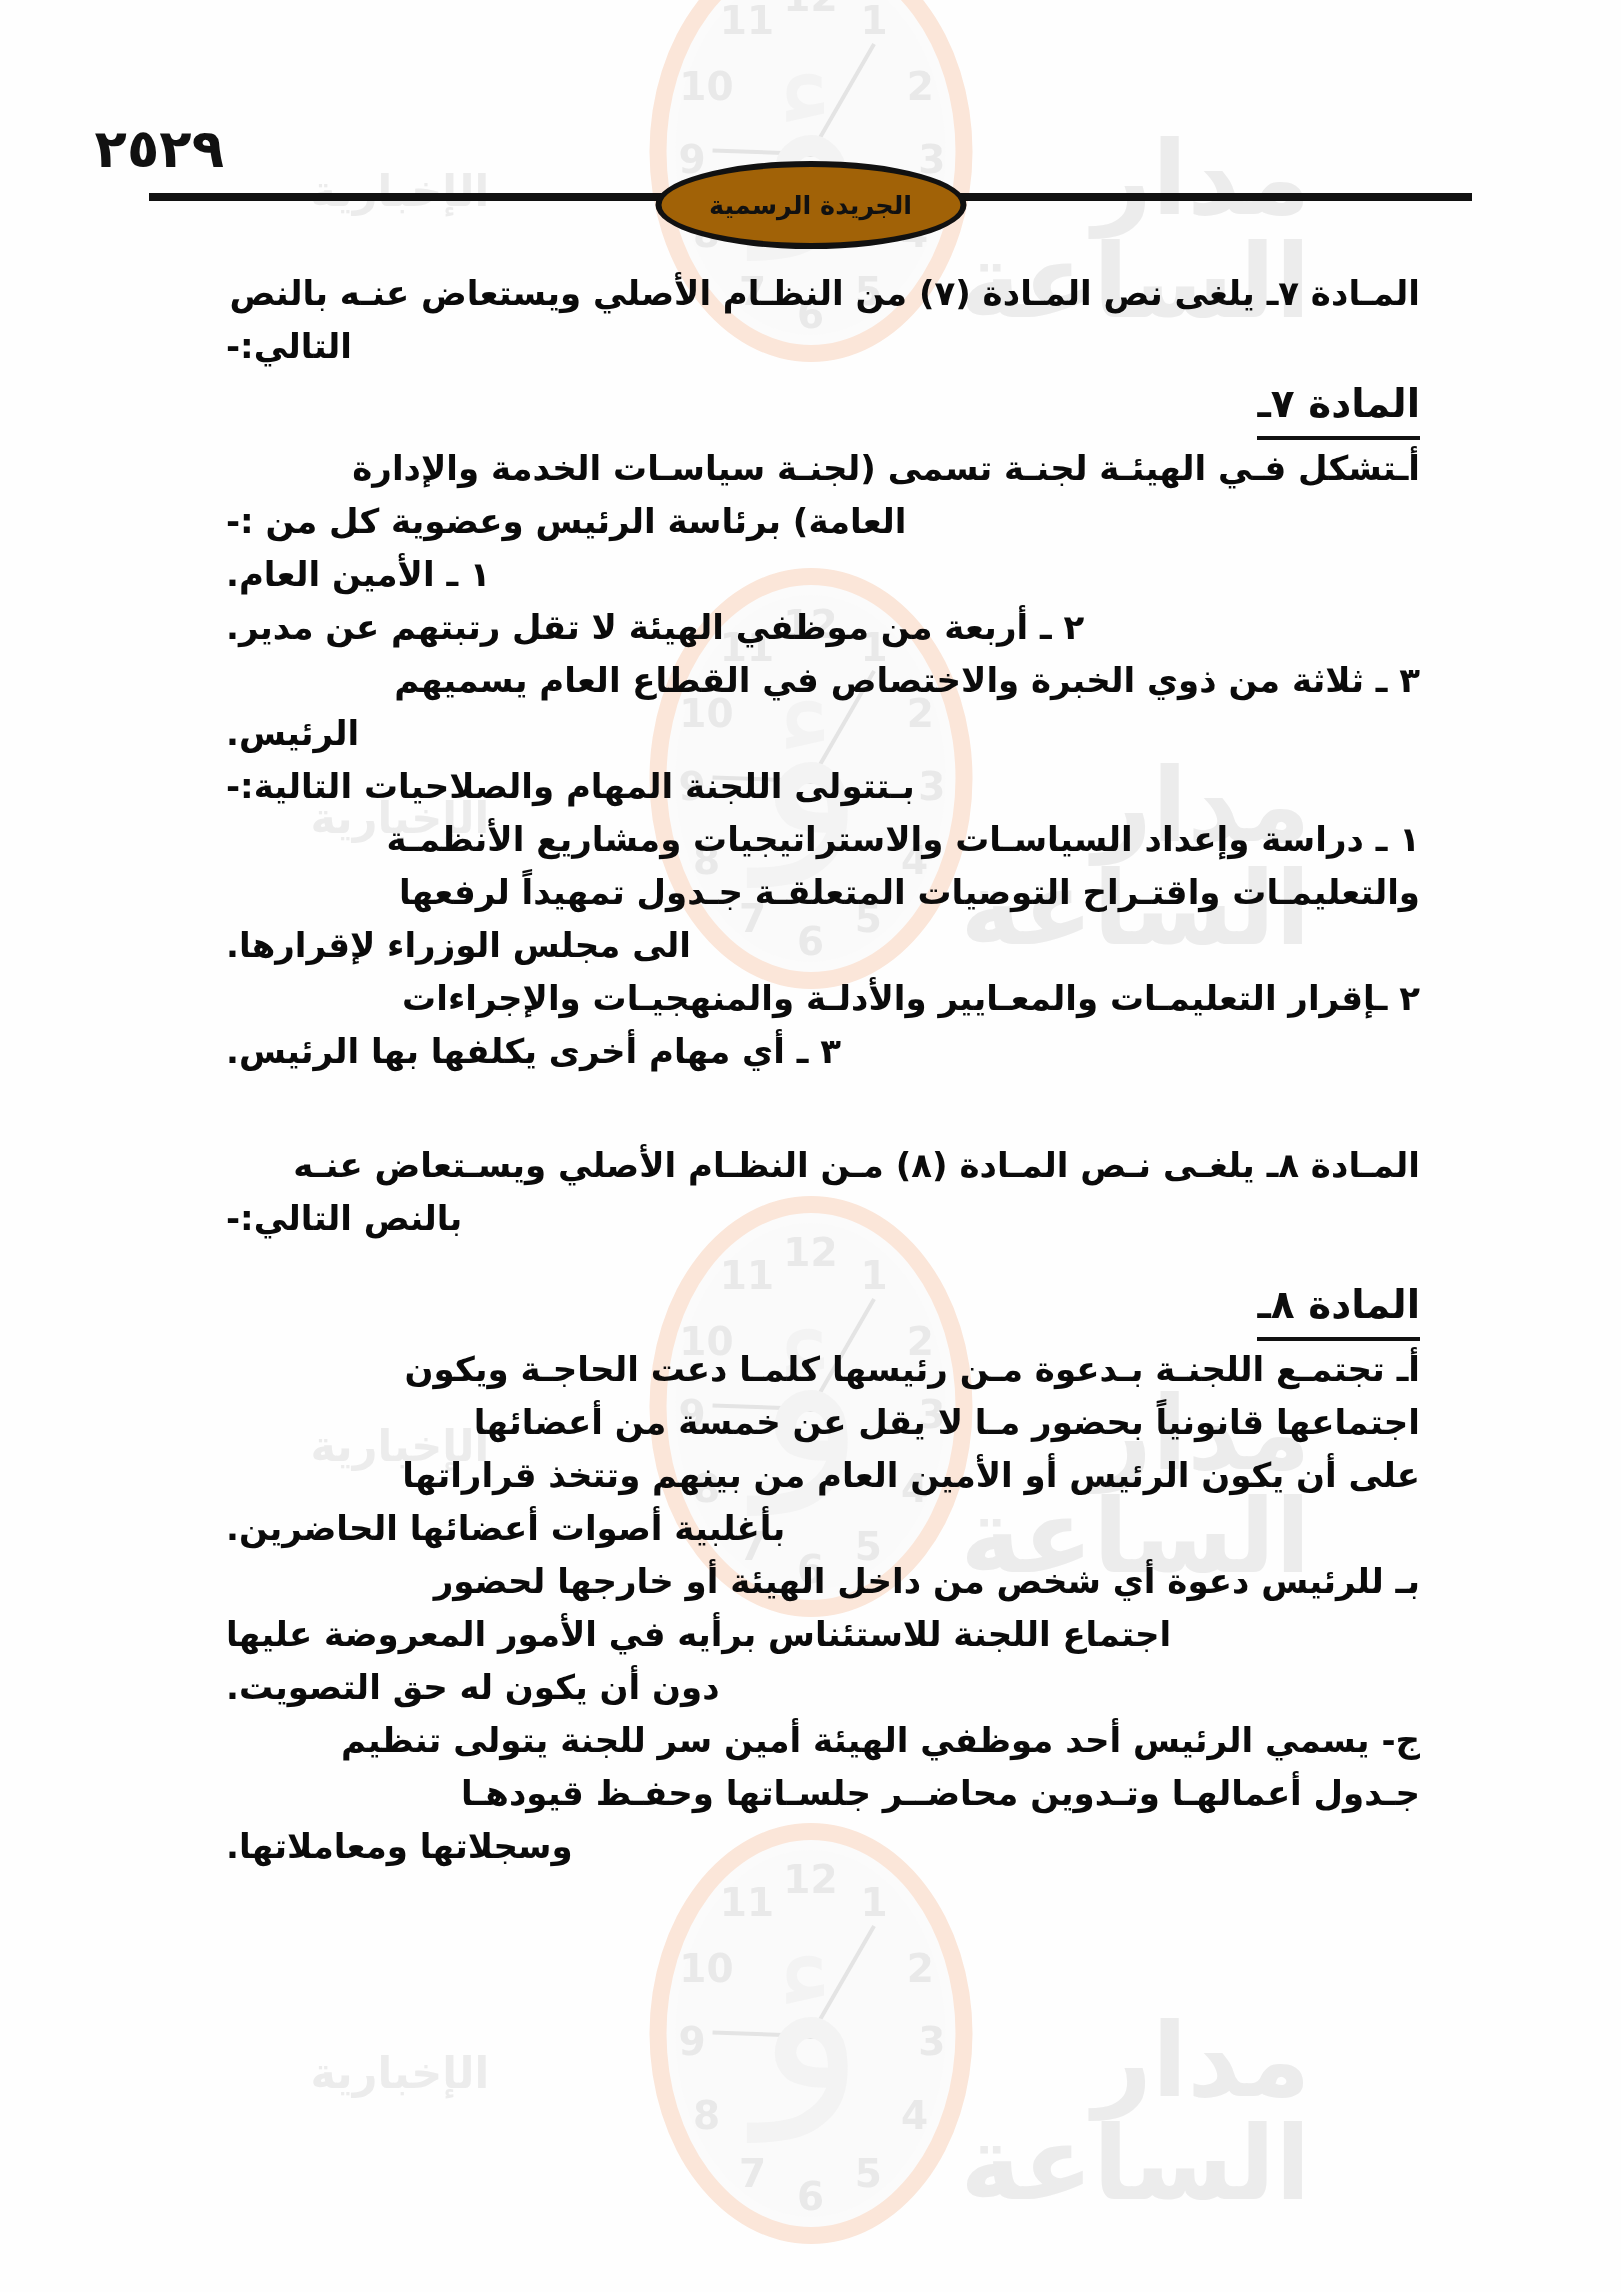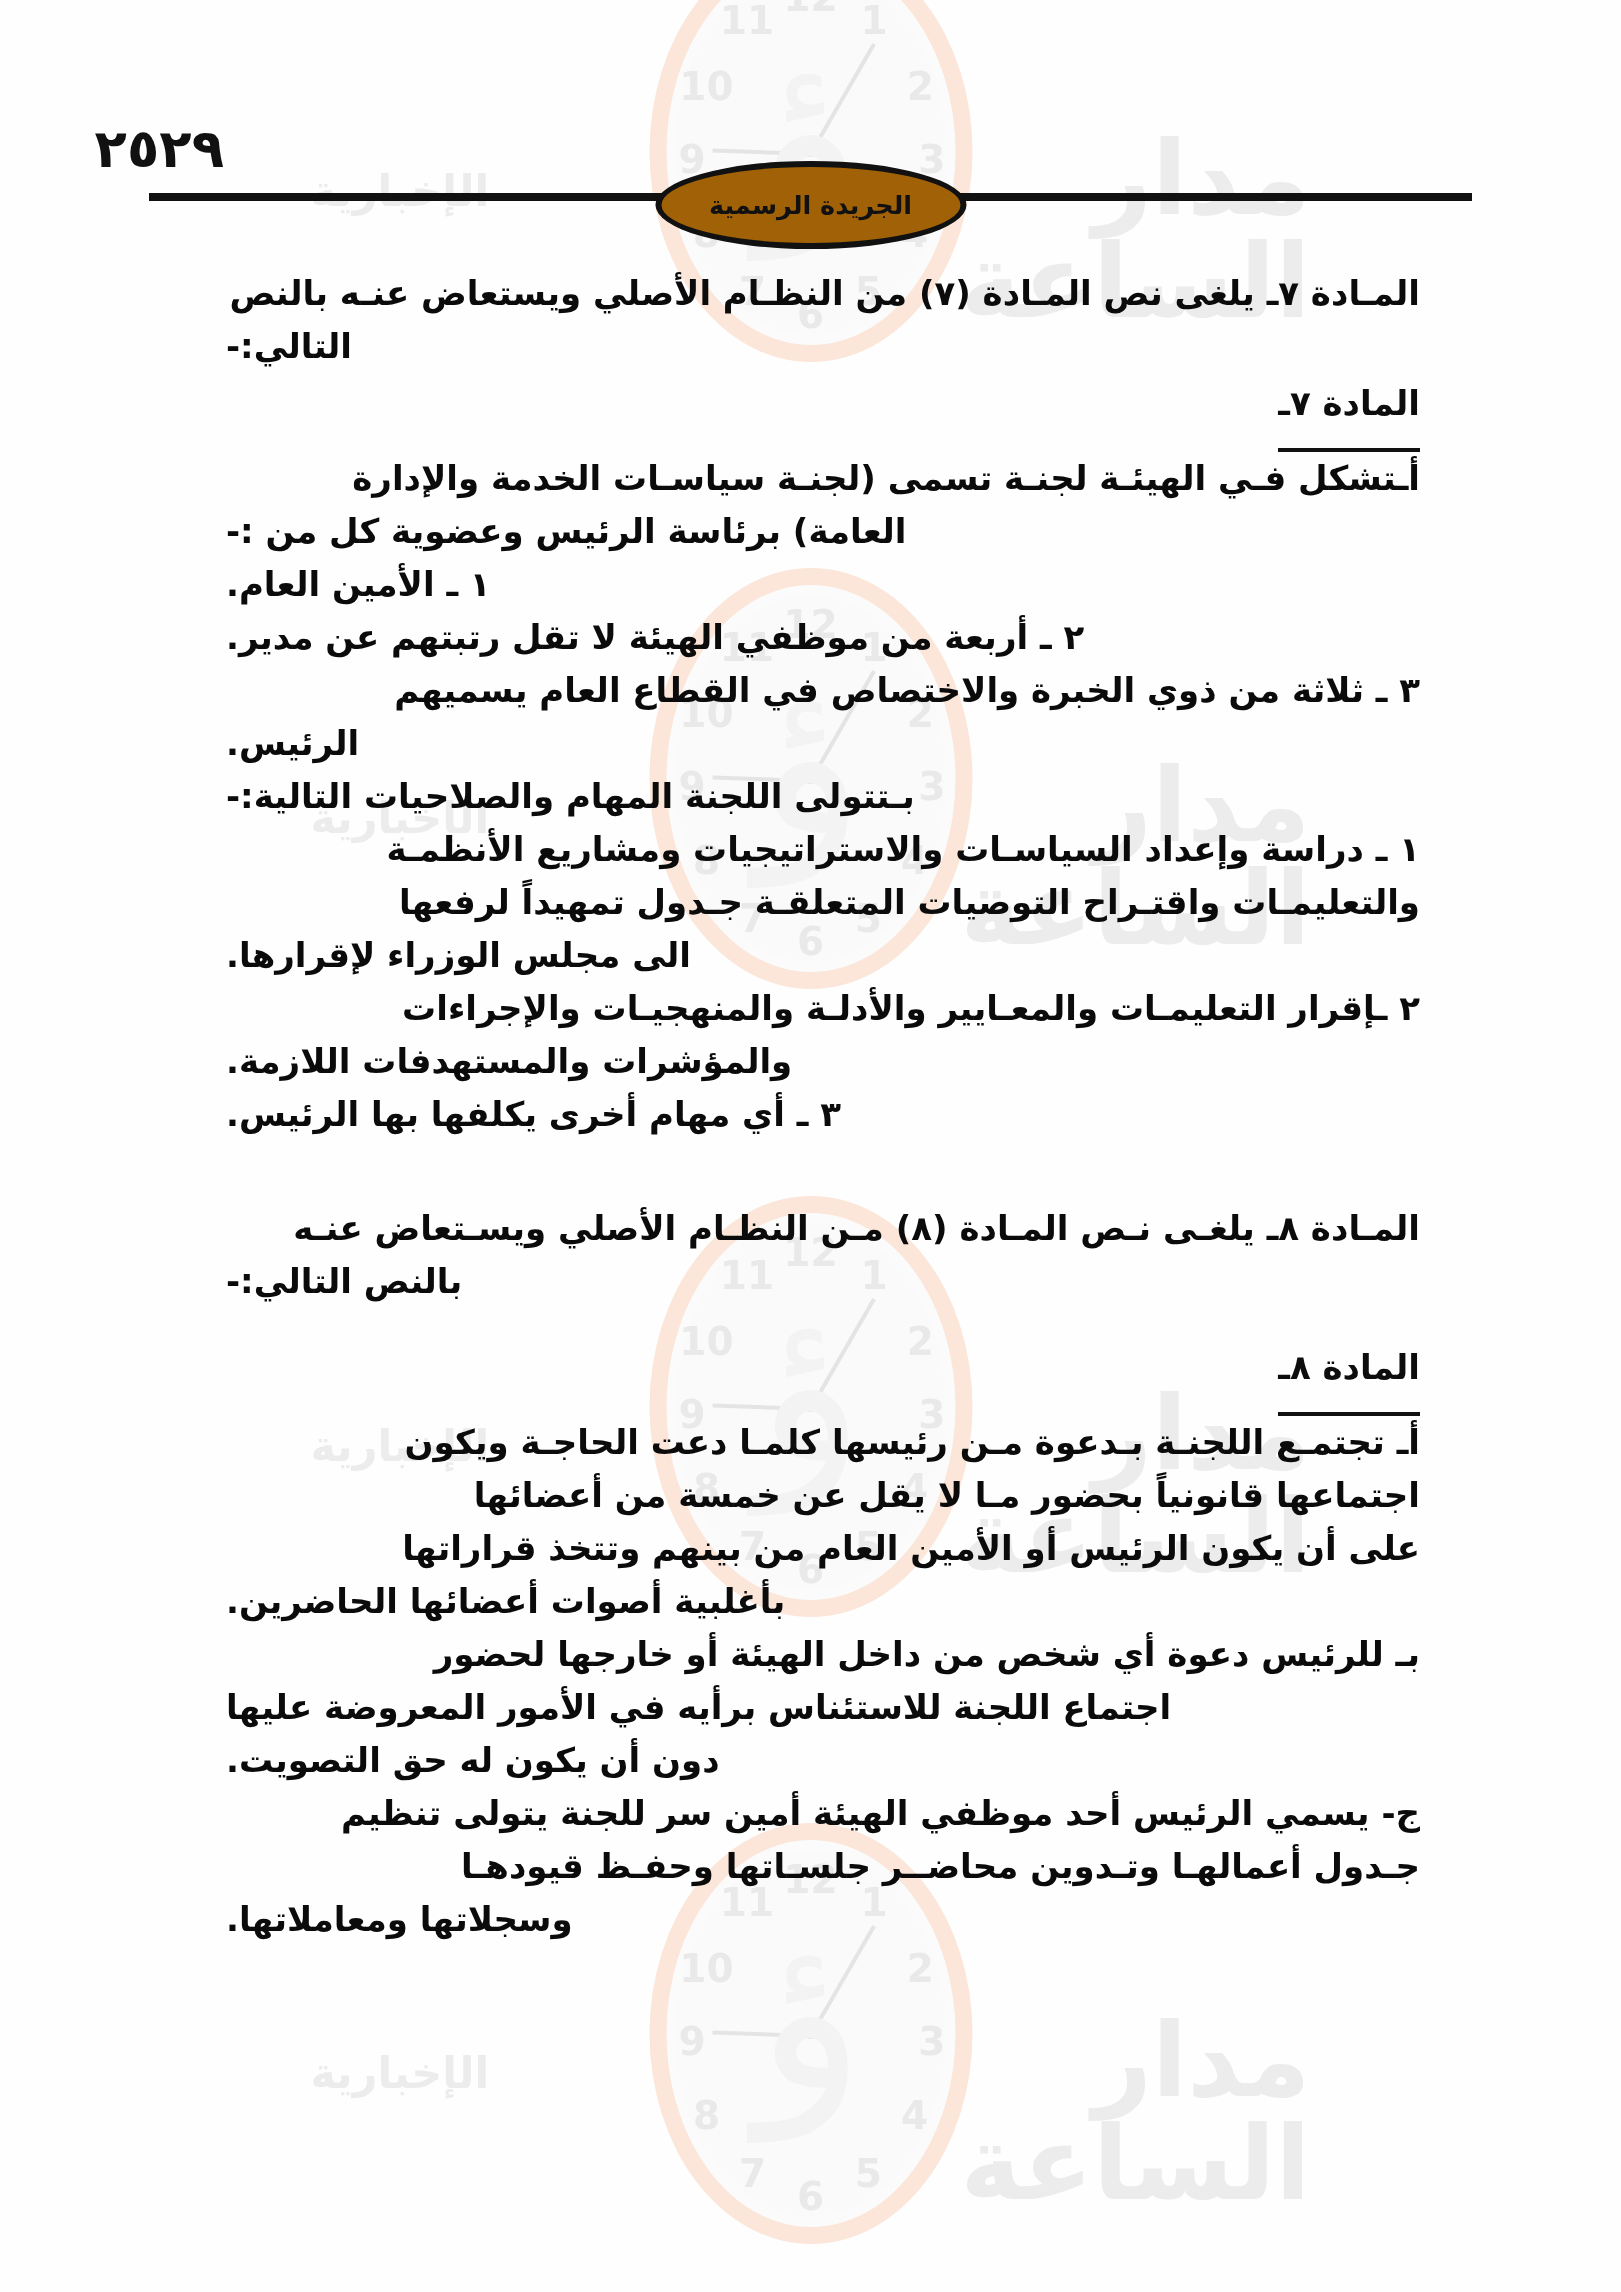--- a/index.html
+++ b/index.html
@@ -194,23 +194,23 @@
     text-align: right;
   }
   .line.justify {
     display: flex;
     justify-content: space-between;
   }
   .line.left   { text-align: left; }
   .art-heading {
     display: inline-block;
     border-bottom: 4.9px solid #111;
-    padding-bottom: 14px;
-    font-weight: bold;
-    font-size: 34px;
+    padding-bottom: 2px;
+    font-weight: bold;
+    font-size: 39px;
   }
   .heading-row { text-align: right; line-height: 61px; }
   .spacer-lg { height: 61px; }
   .spacer-md { height: 29px; }
   .jword { display: inline-block; }
 </style>
 </head>
 <body>
 
 <div class="page">
@@ -358,21 +358,20 @@
       <div class="line left">١ ـ الأمين العام.</div>
       <div class="line left">٢ ـ أربعة من موظفي الهيئة لا تقل رتبتهم عن مدير.</div>
       <div class="line">٣ ـ ثلاثة من ذوي الخبرة والاختصاص في القطاع العام يسميهم</div>
       <div class="line left">الرئيس.</div>
 
       <div class="line left">بـتتولى اللجنة المهام والصلاحيات التالية:-</div>
       <div class="line">١ ـ دراسة وإعداد السياسـات والاستراتيجيات ومشاريع الأنظمـة</div>
       <div class="line">والتعليمـات واقتـراح التوصيات المتعلقـة جـدول تمهيداً لرفعها</div>
       <div class="line left">الى مجلس الوزراء لإقرارها.</div>
       <div class="line">٢ ـإقرار التعليمـات والمعـايير والأدلـة والمنهجيـات والإجراءات</div>
-      <div class="line left">والمؤشرات والمستهدفات اللازمة.</div>
       <div class="line left">٣ ـ أي مهام أخرى يكلفها بها الرئيس.</div>
     </div>
 
     <div class="spacer-lg"></div>
 
     <div>
       <div class="line">المـادة ٨ـ يلغـى نـص المـادة (٨) مـن النظـام الأصلي ويسـتعاض عنـه</div>
       <div class="line left">بالنص التالي:-</div>
 
       <div class="spacer-md"></div>

